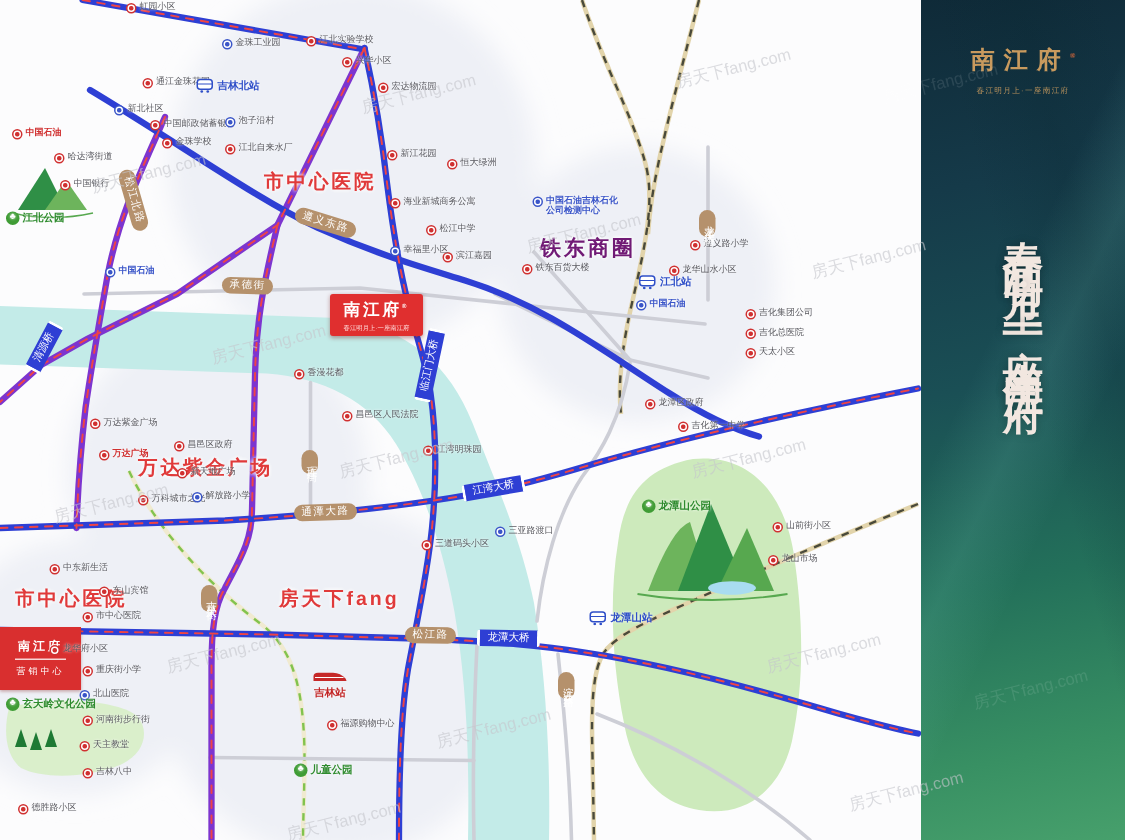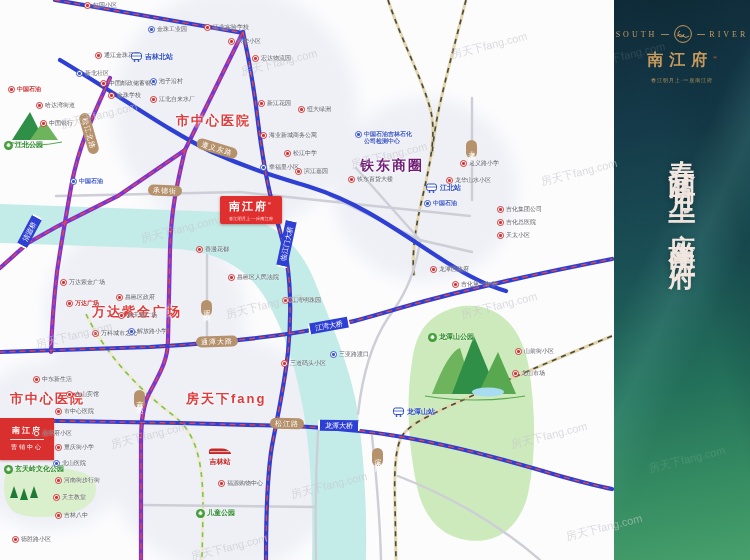--- a/index.html
+++ b/index.html
@@ -566,31 +566,20 @@
         <div class="cap vert" style="left: 372px; top: 448px;">滨江东路</div>
         <div class="cap bridge" style="left: 12px; top: 226px; transform: rotate(-62deg);">清源桥</div>
         <div class="cap bridge" style="left: 262px; top: 238px; transform: rotate(-78deg);">临江门大桥</div>
         <div class="cap bridge" style="left: 308px; top: 320px; transform: rotate(-10deg);">江湾大桥</div>
         <div class="cap bridge" style="left: 318px; top: 420px; transform: rotate(1deg);">龙潭大桥</div>
       </div>
   </div>
 
   <div id="panel">
     <div id="logo">
-      <div id="logo-row">
-        <span class="en">SOUTH</span>
-        <span class="ln"></span>
-        <svg width="20" height="20" viewBox="0 0 20 20">
-          <circle cx="10" cy="10" r="8.4" fill="none" stroke="#c89a5e" stroke-width="1"></circle>
-          <path d="M4,12 q3,-3 6,0 q3,3 6,0" fill="none" stroke="#c89a5e" stroke-width="1"></path>
-          <path d="M7,7 a3,3 0 1 0 4,3" fill="none" stroke="#c89a5e" stroke-width="1"></path>
-        </svg>
-        <span class="ln"></span>
-        <span class="en">RIVER</span>
-      </div>
       <div id="logo-cn"><span>南江府</span><sup>®</sup></div>
       <div id="logo-tag">春江明月上·一座南江府</div>
     </div>
     <div id="slogan">春江明月上·一座南江府</div>
   </div>
 
 <div class="wm" style="left: 60px; top: 108px;">房天下fang.com</div>
     <div class="wm" style="left: 240px; top: 55px;">房天下fang.com</div>
     <div class="wm" style="left: 450px; top: 38px;">房天下fang.com</div>
     <div class="wm" style="left: 140px; top: 222px;">房天下fang.com</div>

